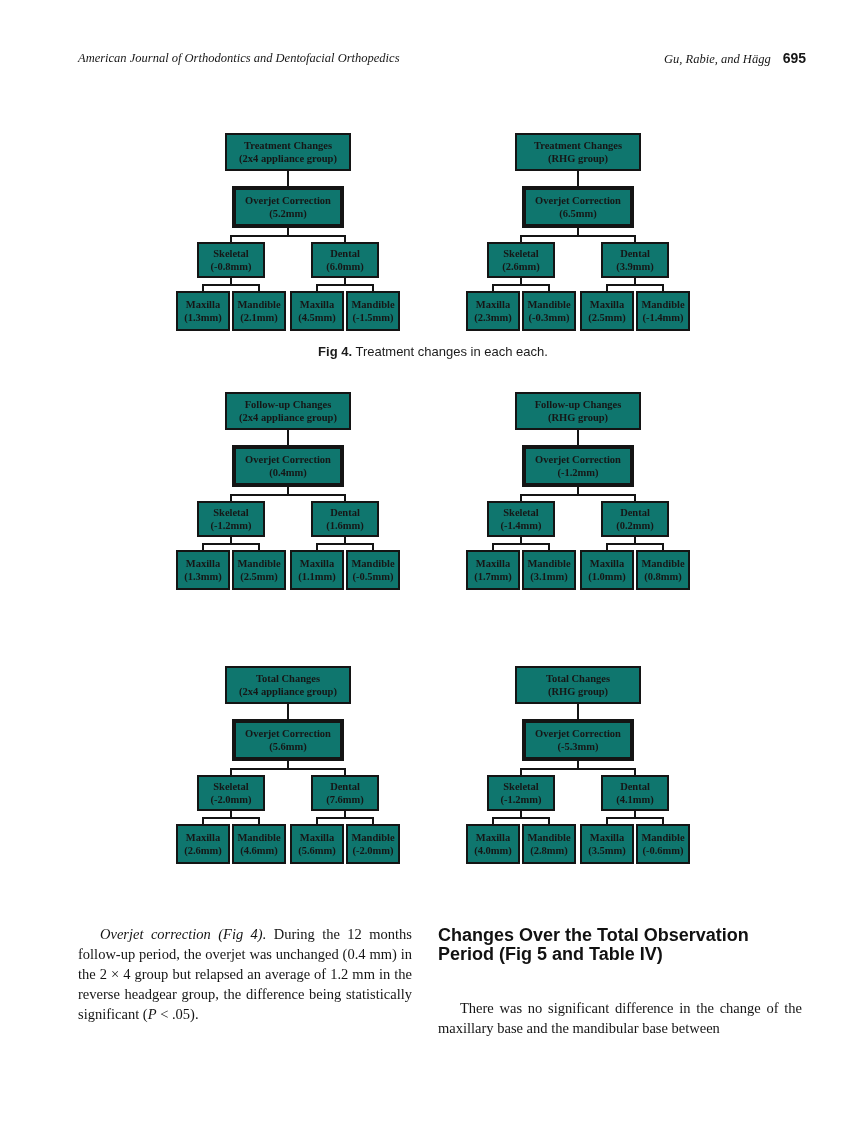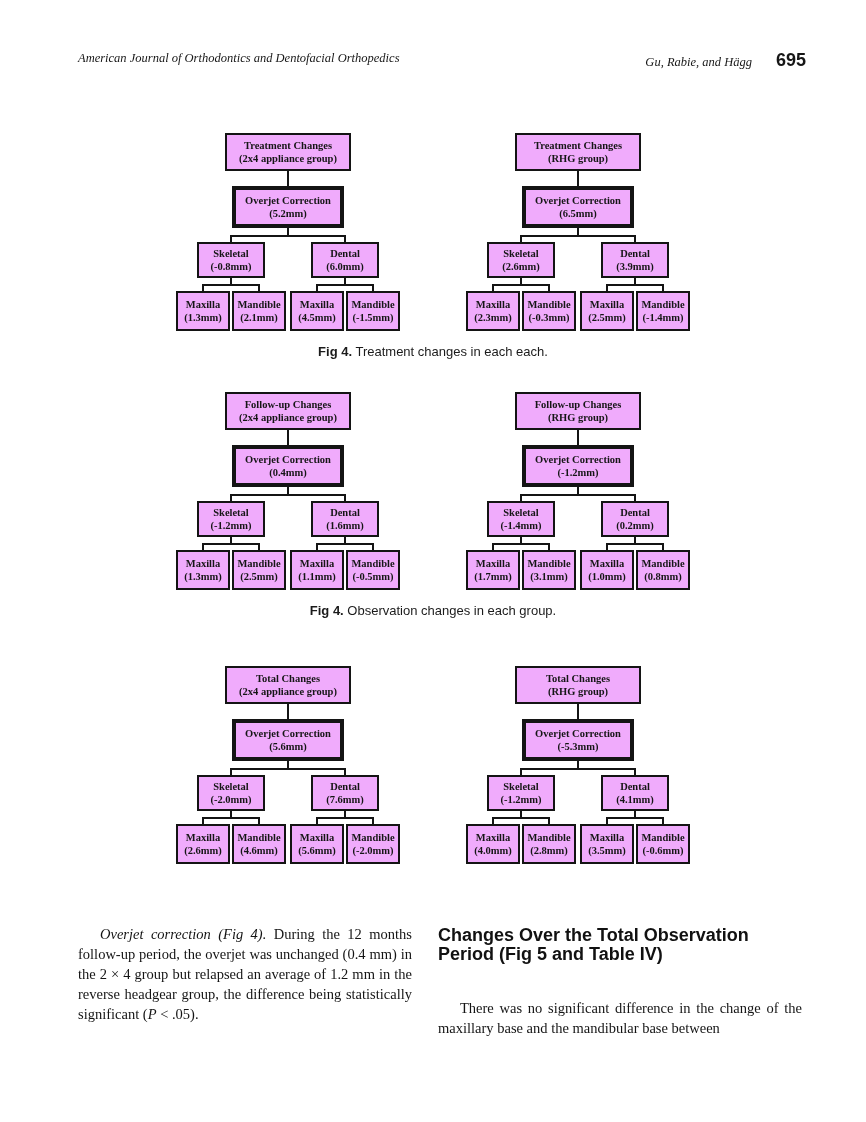--- a/index.html
+++ b/index.html
@@ -14,32 +14,32 @@
   
   .header{
     position:absolute;top:50px;left:78px;right:60px;
     display:flex;justify-content:space-between;align-items:flex-start;
   }
   .header .it{font-style:italic;}
   .header-left div{font-size:12.5px;line-height:16px;}
   .header-right{font-size:12.5px;white-space:nowrap;}
   .pageno{
     font-family:"Liberation Sans", sans-serif;
-    font-weight:bold;font-style:normal;font-size:18px;margin-left:24px;
+    font-weight:bold;font-style:normal;font-size:14px;margin-left:12px;
   }
   
   .figure{position:absolute;left:0;width:866px;}
   #fig-0{top:133px;}
   #fig-1{top:392px;}
   #fig-2{top:666px;}
   .fig-row{display:flex;justify-content:center;gap:40px;}
   .tree{position:relative;width:250px;height:200px;}
   .tbox{
     position:absolute;box-sizing:border-box;
-    background:#f0abfc;border:2px solid #141414;
+    background:#0f766e;border:2px solid #141414;
     display:flex;flex-direction:column;justify-content:center;
     text-align:center;
     font-family:"Liberation Serif", serif;
     font-weight:bold;font-size:10.5px;line-height:13px;
   }
   .tbox.thick{border-width:4px;}
   .tline{white-space:nowrap;}
   .vl,.hl{position:absolute;background:#141414;}
   .caption{
     text-align:center;
@@ -271,24 +271,20 @@
           <div class="tbox" style="left: 127px; top: 158px; width: 54px; height: 40px;">
             <div class="tline">Maxilla</div>
             <div class="tline">(1.0mm)</div>
           </div>
           <div class="tbox" style="left: 183px; top: 158px; width: 54px; height: 40px;">
             <div class="tline">Mandible</div>
             <div class="tline">(0.8mm)</div>
           </div>
         </div>
     </div>
-    <div class="caption">
-      <span class="cap-label">Fig 4.</span>
-      <span>Observation changes in each group.</span>
-    </div>
   </section>
 
   <section class="figure" id="fig-2">
     <div class="fig-row">
       <div class="tree">
           <div class="tbox" style="left: 62px; top: 0px; width: 126px; height: 38px;">
             <div class="tline">Total Changes</div>
             <div class="tline">(2x4 appliance group)</div>
           </div>
           <div class="vl" style="left: 124px; top: 38px; width: 2px; height: 15px;"></div>

